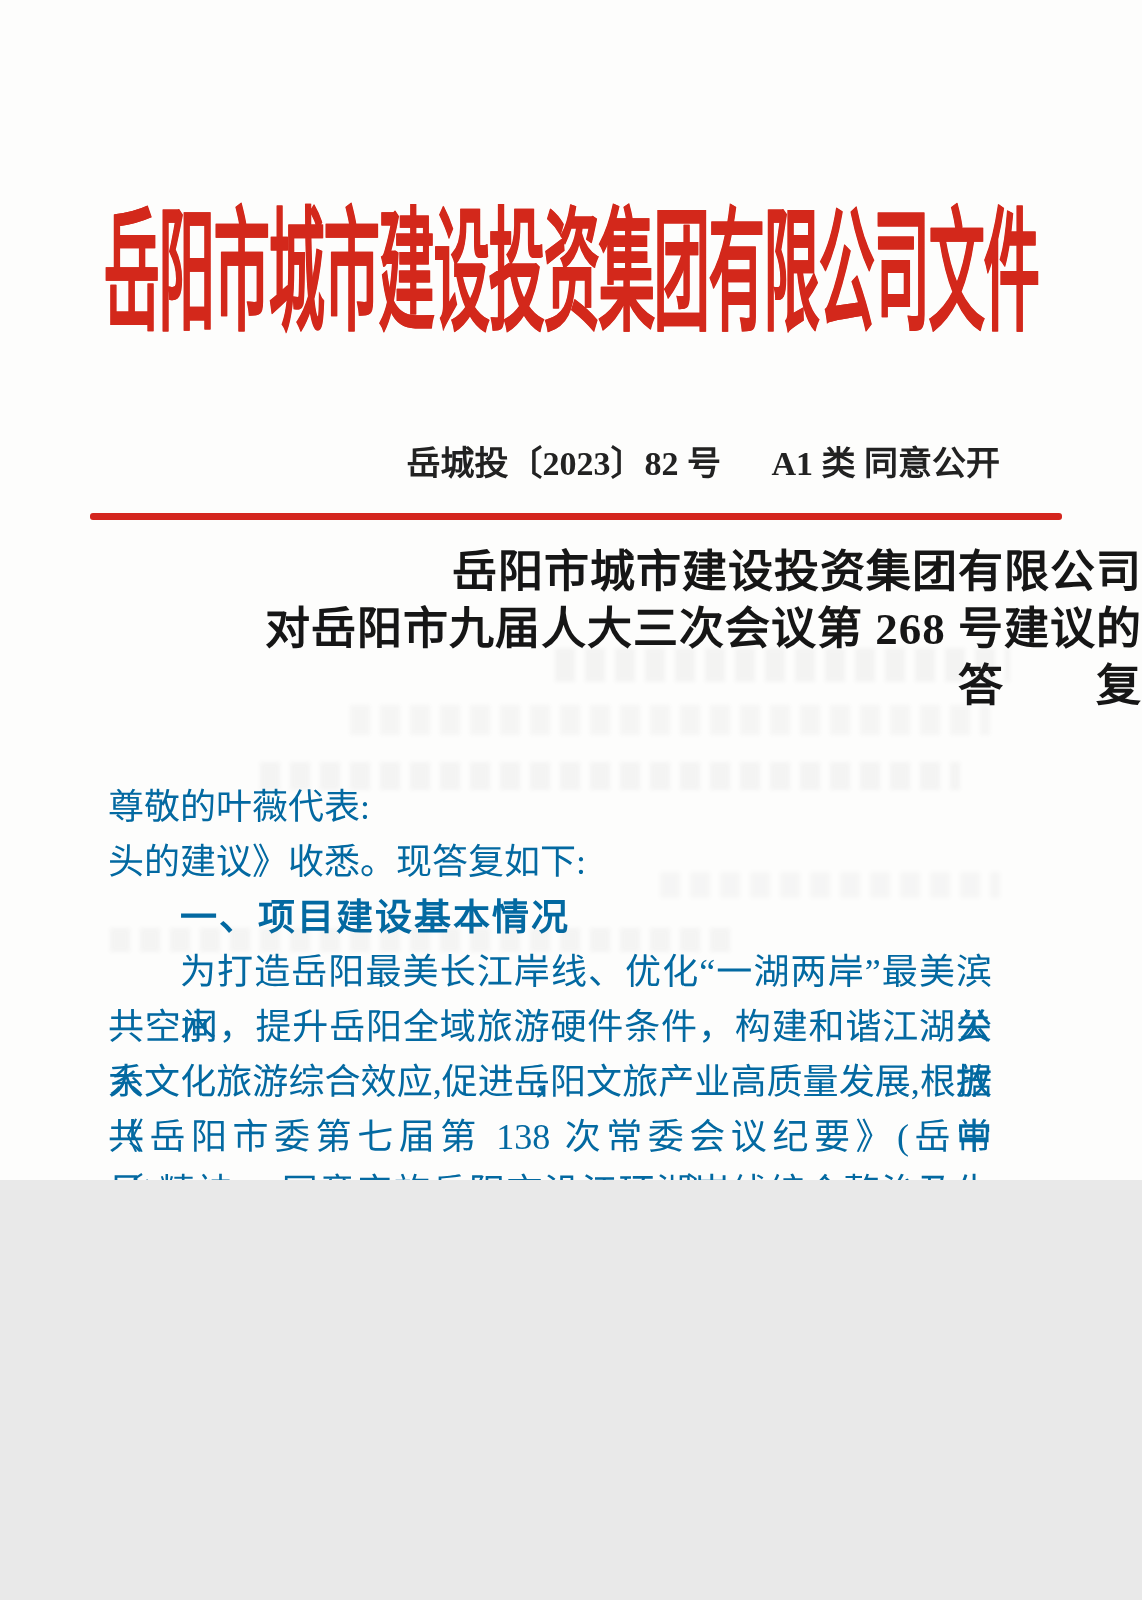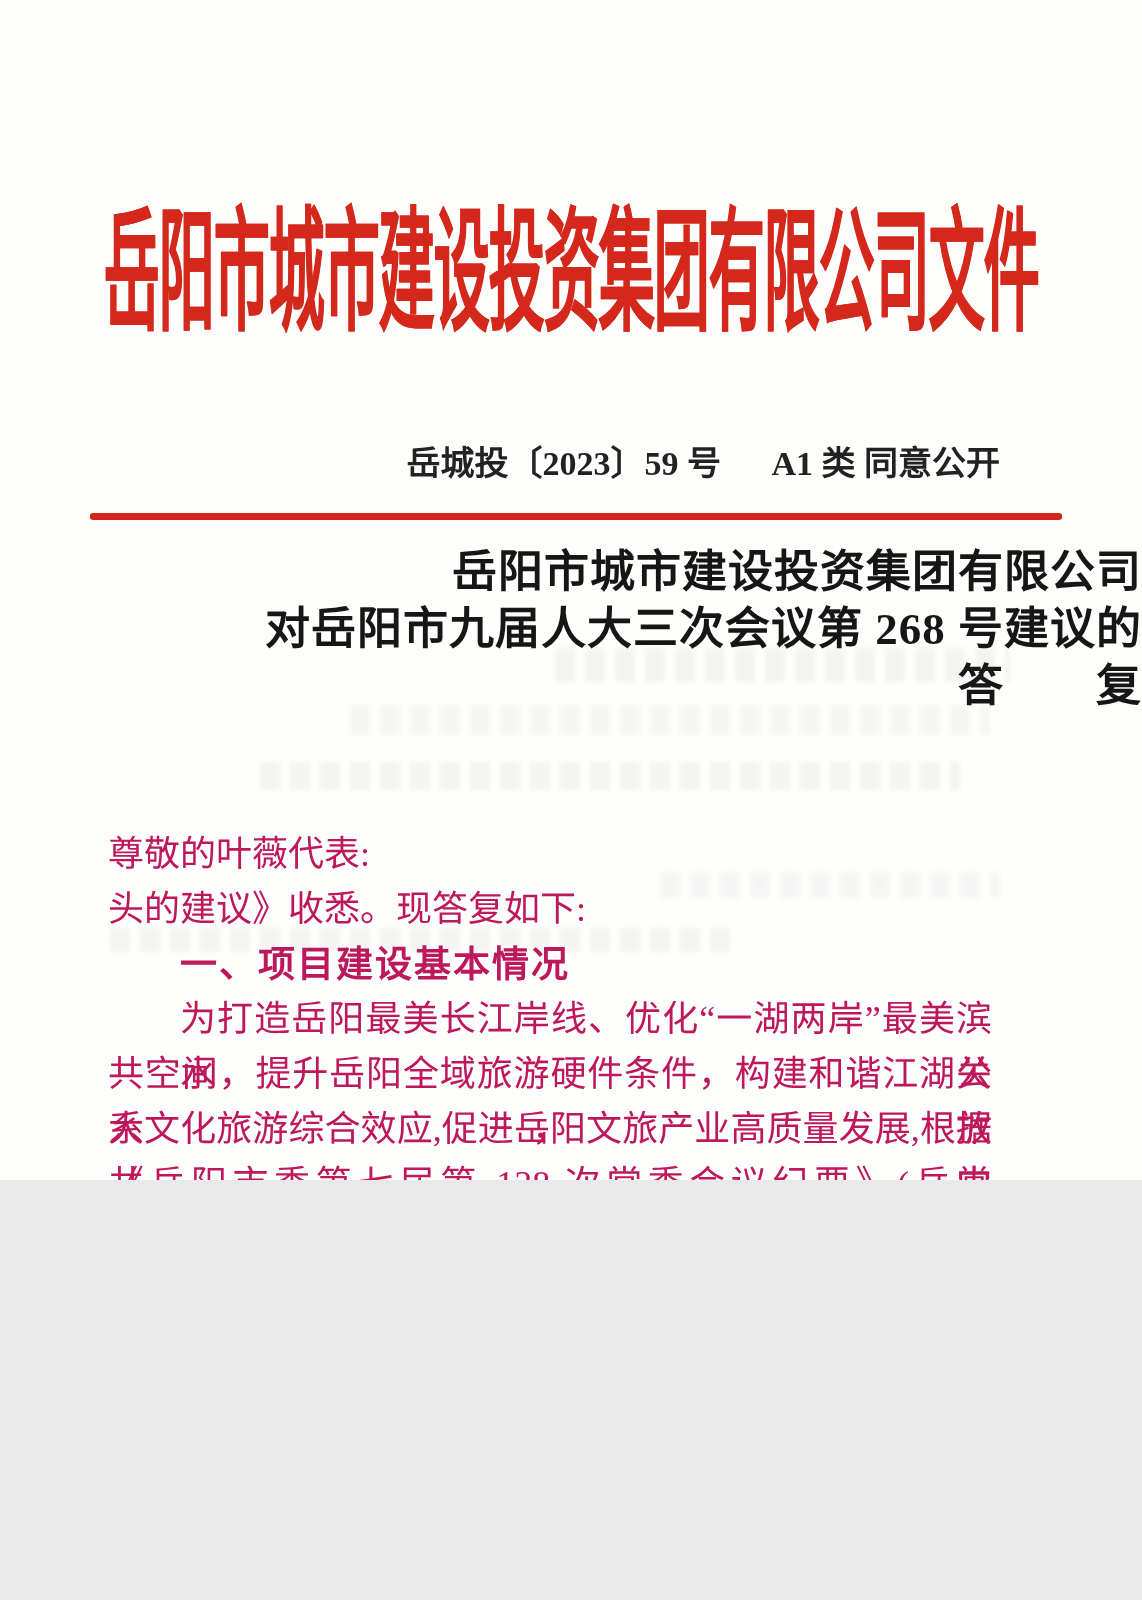--- a/index.html
+++ b/index.html
@@ -82,22 +82,21 @@
     color: #161616;
   }
 
   
   .body-block {
     position: absolute;
     top: 780px;
     left: 108px;
     width: 884px;
     font-size: 36px;
-    color: #be185d;
-    margin-top: 47px;
+    color: #0369a1;
   }
   .bline {
     height: 55px;
     line-height: 55px;
     white-space: nowrap;
   }
   .bline.fill {
     white-space: normal;
     text-align: justify;
     text-align-last: justify;
@@ -152,21 +151,21 @@
 </head>
 <body>
 
 <div class="page">
 
   <div class="red-title">
     <span class="stretch">岳阳市城市建设投资集团有限公司文件</span>
   </div>
 
   <div class="doc-number-row">
-    <span>岳城投〔2023〕59 号</span>
+    <span>岳城投〔2023〕82 号</span>
     <span class="classification">A1 类 同意公开</span>
   </div>
 
   <div class="red-rule"></div>
 
   <div class="doc-title">
     <div>岳阳市城市建设投资集团有限公司</div>
     <div>对岳阳市九届人大三次会议第 268 号建议的</div>
     <div>答　　复</div>
   </div>

